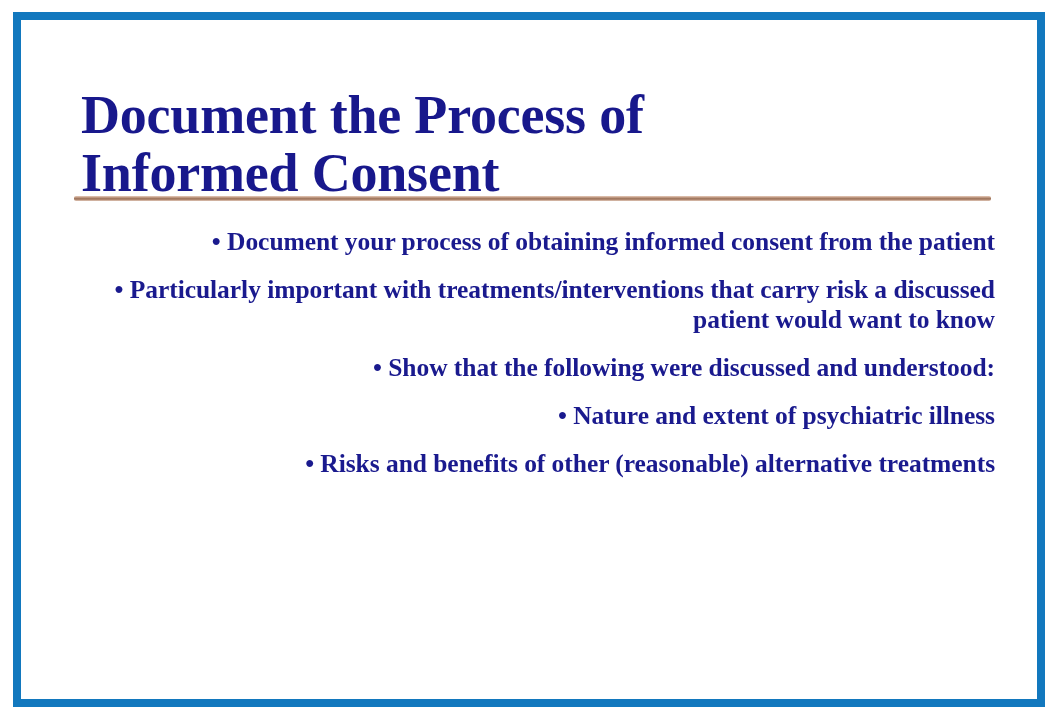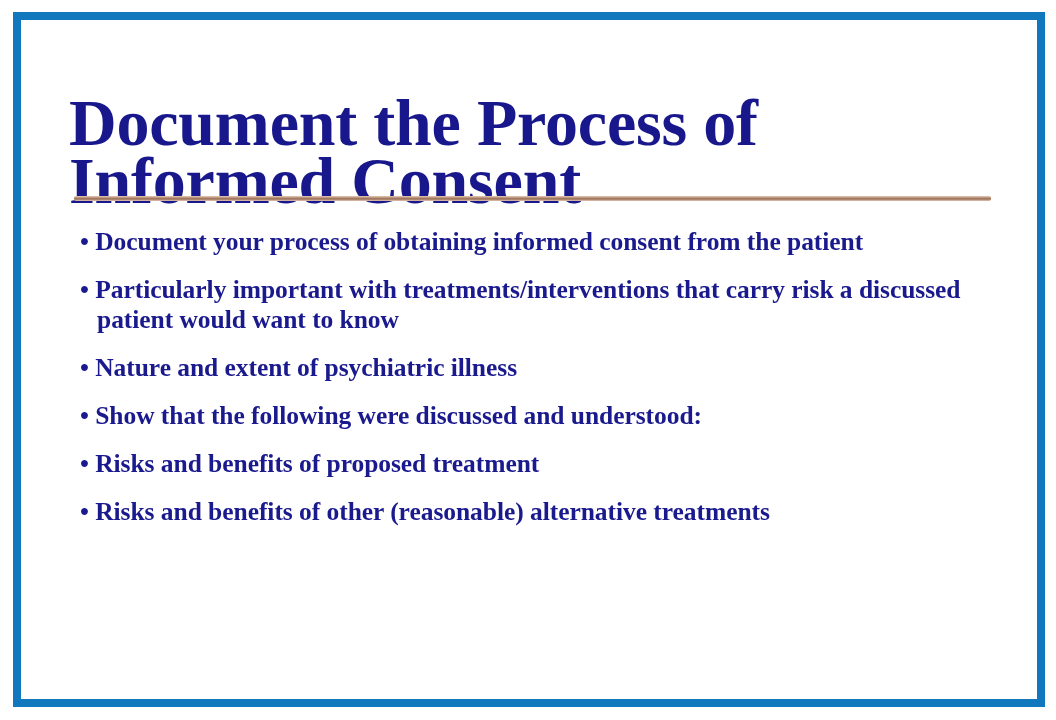--- a/index.html
+++ b/index.html
@@ -33,27 +33,27 @@
   .slide-body {
     position: absolute;
     left: 0;
     top: 0;
     width: 1056px;
     height: 720px;
   }
 
   .slide-title {
     position: absolute;
-    left: 69px;
+    left: 81px;
     top: 50px;
     width: 940px;
     color: #18188c;
     font-family: "Liberation Serif", "DejaVu Serif", serif;
     font-weight: bold;
-    font-size: 66px;
+    font-size: 54px;
     line-height: 58px;
     letter-spacing: -0.2px;
     white-space: pre-line;
   }
 
   .title-rule {
     position: absolute;
     left: 74px;
     top: 196px;
     width: 917px;
@@ -77,20 +77,21 @@
   .bullet-item {
     color: #1a1a8e;
     font-family: "Liberation Serif", "DejaVu Serif", serif;
     font-weight: bold;
     font-size: 25.5px;
     line-height: 30px;
     margin: 0 0 18px 0;
     text-indent: -17px;
     padding-left: 17px;
     letter-spacing: -0.05px;
+    text-align: right;
   }
 
   .bullet-item:last-child {
     margin-bottom: 0;
   }
 
   .bullet-mark {
     display: inline;
   }
 </style>
@@ -115,32 +116,28 @@
         <span>Document your process of obtaining informed consent from the patient</span>
       </li>
 
       <li class="bullet-item">
         <span class="bullet-mark">•</span>
         <span>Particularly important with treatments/interventions that carry risk a discussed patient would want to know</span>
       </li>
 
       <li class="bullet-item">
         <span class="bullet-mark">•</span>
-        <span>Nature and extent of psychiatric illness</span>
-      </li>
-
-      <li class="bullet-item">
-        <span class="bullet-mark">•</span>
         <span>Show that the following were discussed and understood:</span>
       </li>
 
       <li class="bullet-item">
         <span class="bullet-mark">•</span>
-        <span>Risks and benefits of proposed treatment</span>
+        <span>Nature and extent of psychiatric illness</span>
       </li>
+
 
 
       <li class="bullet-item">
         <span class="bullet-mark">•</span>
         <span>Risks and benefits of other (reasonable) alternative treatments</span>
       </li>
 
     </ul>
 
   </div>

